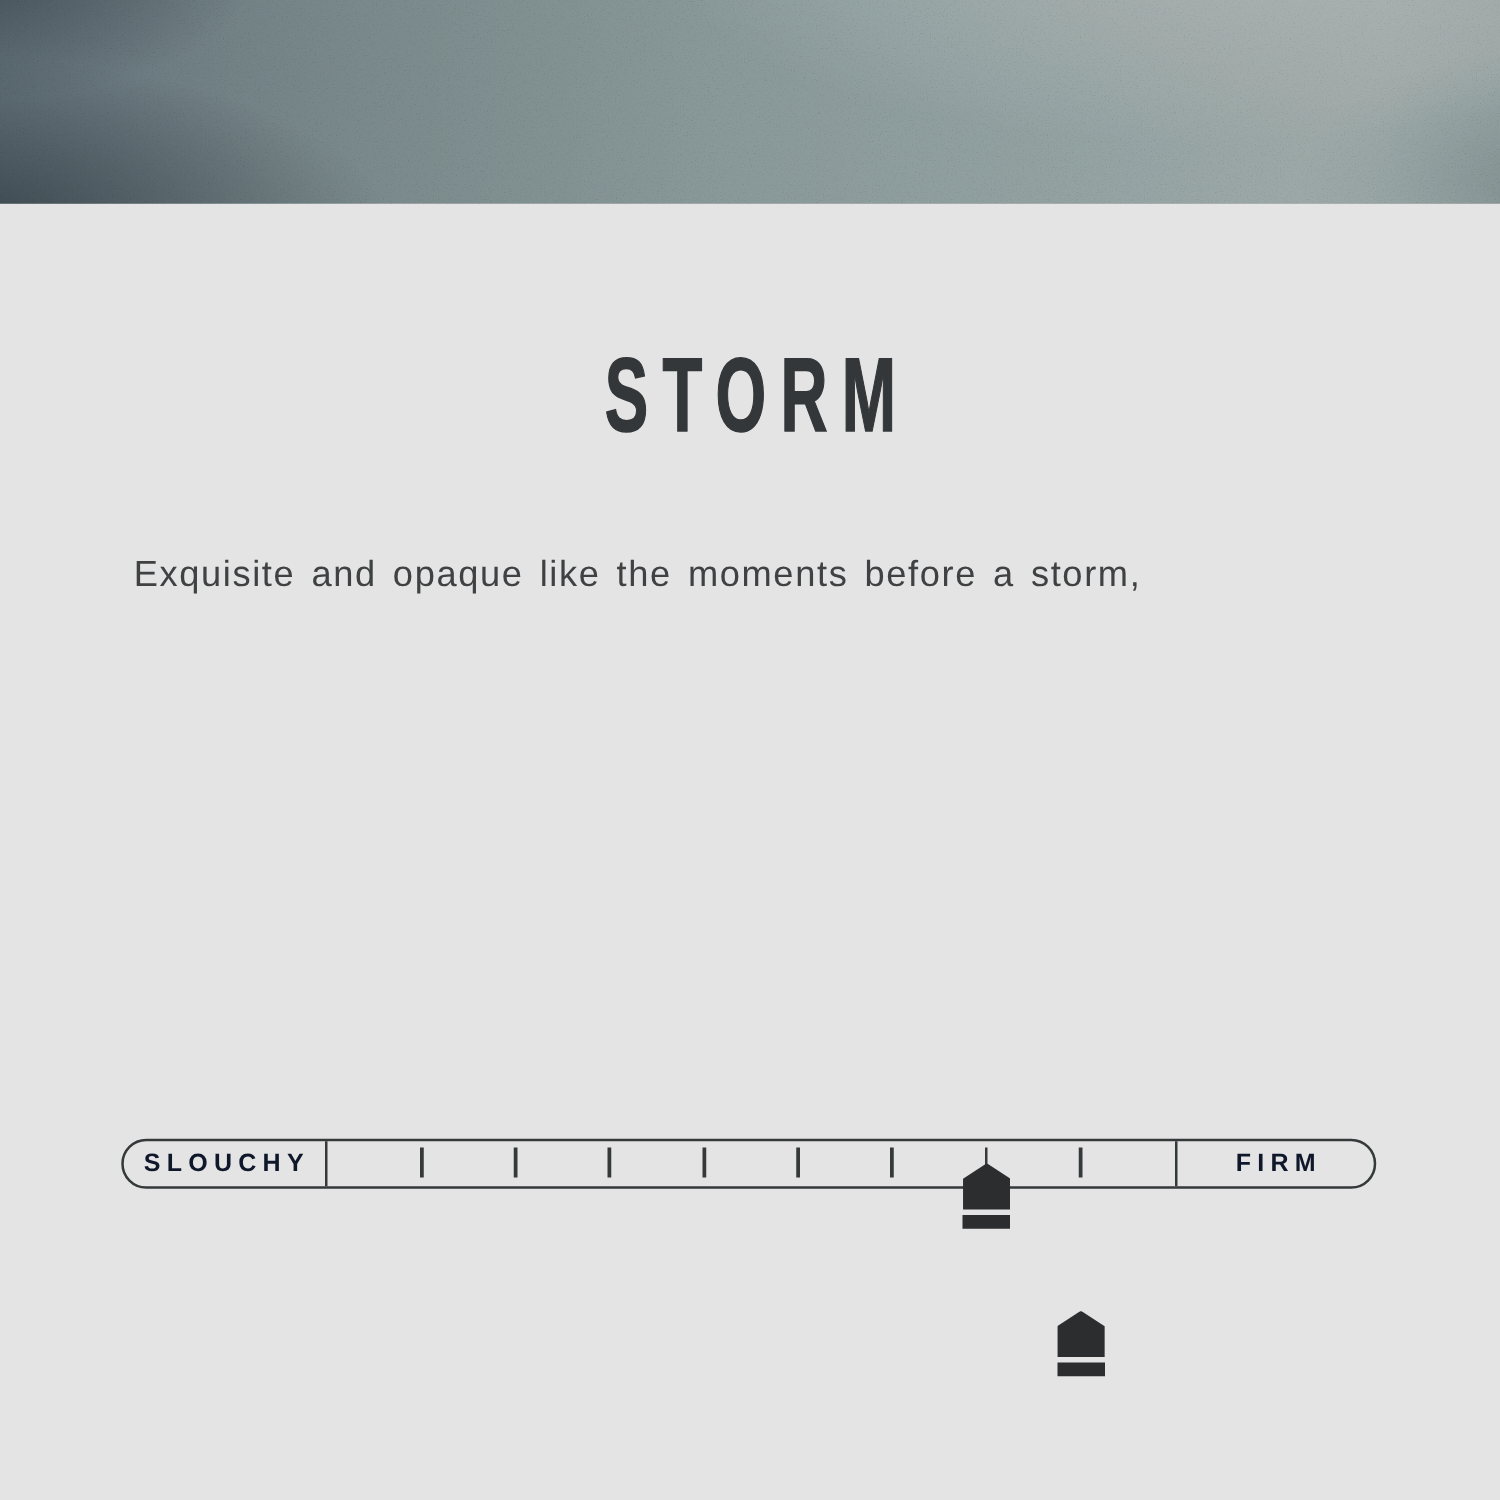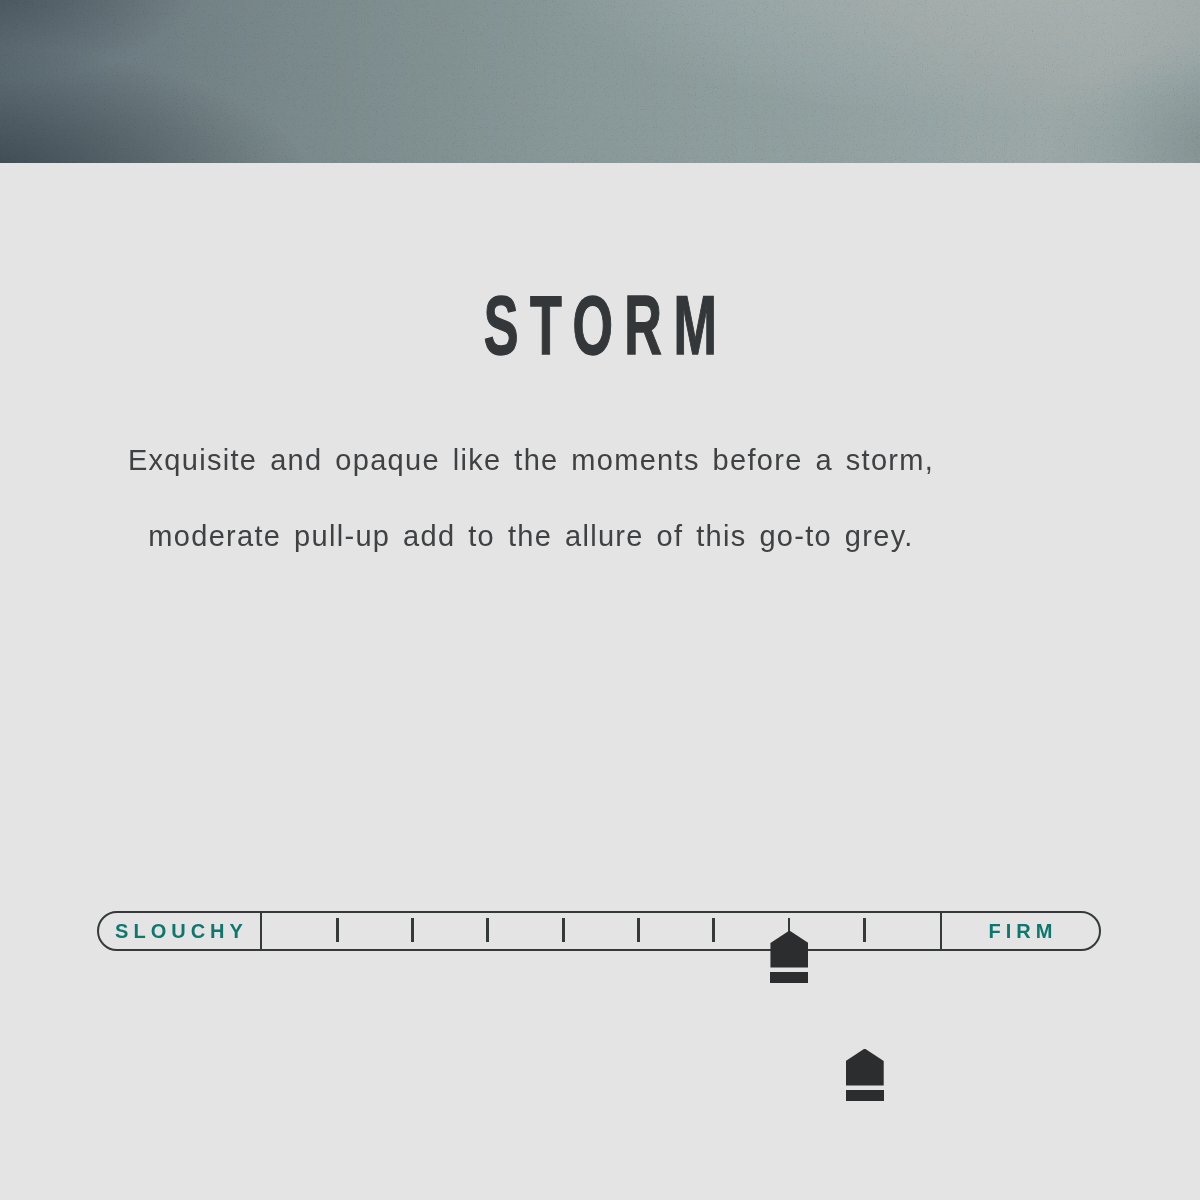--- a/index.html
+++ b/index.html
@@ -13,46 +13,46 @@
       radial-gradient(55% 160% at -4% 115%, rgba(16,24,29,0.55), rgba(16,24,29,0) 55%),
       radial-gradient(38% 130% at -2% -15%, rgba(16,24,29,0.40), rgba(16,24,29,0) 50%),
       radial-gradient(60% 160% at 80% -25%, rgba(240,246,246,0.14), rgba(240,246,246,0) 60%),
       radial-gradient(30% 120% at 103% 90%, rgba(16,24,29,0.18), rgba(16,24,29,0) 55%),
       linear-gradient(92deg,#4e595f 0%,#5f6a6c 22%,#6c7777 48%,#747f7e 72%,#7e8887 92%,#7a8483 100%);
   }
   .leather svg.grain{position:absolute;inset:0;width:100%;height:100%;opacity:.5;mix-blend-mode:overlay;}
 
   
   .title-wrap{position:absolute;top:277px;left:0;width:1200px;height:88px;
-    display:flex;align-items:flex-start;justify-content:center;}
+    display:flex;align-items:flex-end;justify-content:center;}
   .title{
     display:inline-block;transform:scaleX(0.62);transform-origin:center;
     font-size:84px;font-weight:700;color:#343739;letter-spacing:0.22em;
     -webkit-text-stroke:1.3px #343739;white-space:nowrap;text-indent:0.22em;
   }
 
   
-  .desc{position:absolute;top:423px;left:0;width:1020px;text-align:center;padding-left:21px;}
+  .desc{position:absolute;top:423px;left:0;width:1020px;text-align:center;}
   .desc .line{
     display:block;height:75.5px;line-height:75.5px;white-space:pre;
     font-size:29px;color:#3f4142;letter-spacing:1.3px;word-spacing:3.5px;
   }
 
   
   .slider{position:absolute;left:97px;width:1004px;height:75px;}
   .pill{
     position:relative;box-sizing:border-box;width:1004px;height:40px;
     border:2.5px solid #35393a;border-radius:20px;background:transparent;
   }
   .divider{position:absolute;top:0;bottom:0;width:2.5px;background:#35393a;}
   .divider.left{left:160.5px;}
   .divider.right{left:840.5px;}
   .label-box{
     position:absolute;top:0;bottom:0;display:flex;align-items:center;justify-content:center;
-    font-size:20px;font-weight:700;color:#0f766e;letter-spacing:5px;text-indent:5px;border-radius:16px;
+    font-size:20px;font-weight:700;color:#0f172a;letter-spacing:5px;text-indent:5px;border-radius:16px;
   }
   .label-box.left{left:0;width:160px;}
   .label-box.right{left:843px;right:0;text-align:center;}
   .tick{position:absolute;top:5px;width:2.8px;height:24px;background:#35393a;}
   .marker{position:absolute;top:19.5px;width:38px;}
   .marker .head{
     width:38px;height:37px;background:#2b2d2e;
     clip-path:polygon(50% 0%,100% 34%,100% 100%,0% 100%,0% 34%);
   }
   .marker .bar{width:38px;height:11px;background:#2b2d2e;margin-top:4px;}
@@ -73,21 +73,20 @@
       <rect width="100%" height="100%" filter="url(#noise)"></rect>
     </svg>
   </div>
 
   <div class="title-wrap">
     <div class="title">STORM</div>
   </div>
 
   <div class="desc">
     <span class="line">Exquisite and opaque like the moments before a storm,</span>
-    <span class="line">moderate pull-up add to the allure of this go-to grey.</span>
   </div>
 
   <div class="slider slider1">
     <div class="pill">
       <div class="divider left"></div>
       <div class="divider right"></div>
       <div class="label-box left">SLOUCHY</div>
       <div class="label-box right">FIRM</div>
     <div class="tick" style="left: 236.878px;"></div>
         <div class="tick" style="left: 312.156px;"></div>

